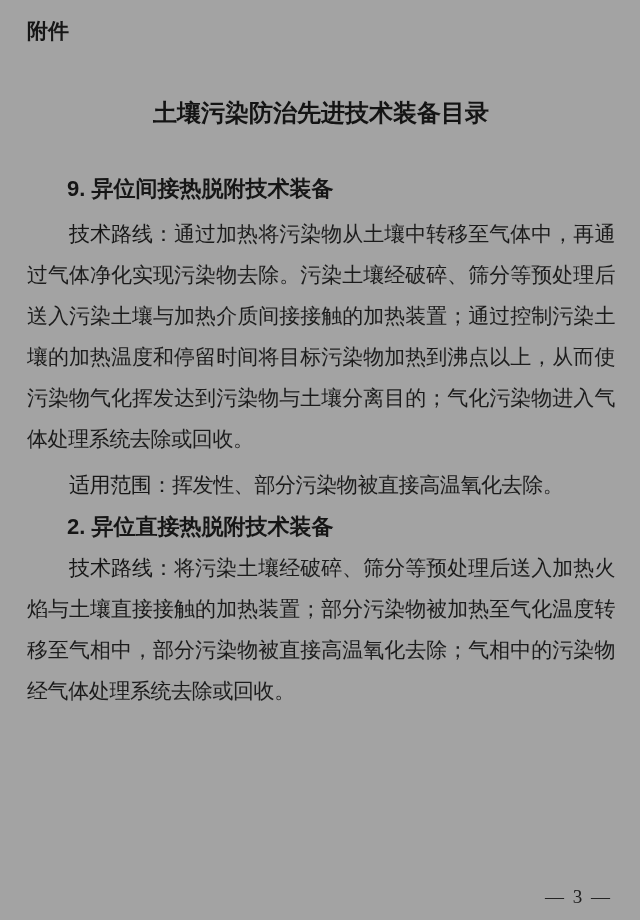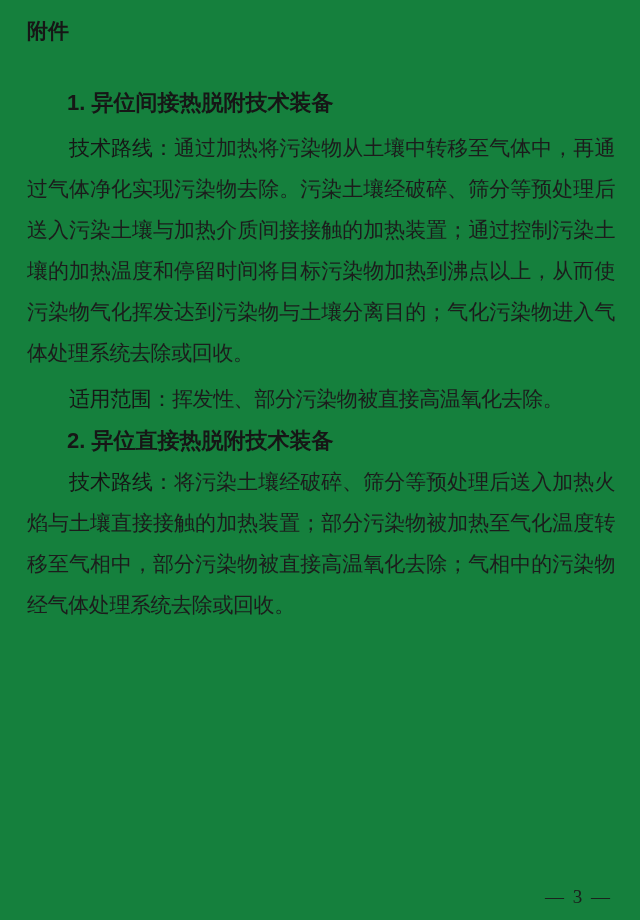--- a/index.html
+++ b/index.html
@@ -5,21 +5,21 @@
   html, body {
     margin: 0;
     padding: 0;
     background: #ffffff;
   }
   .page {
     position: relative;
     width: 640px;
     height: 920px;
     margin: 0 auto;
-    background: #15803d;
+    background: #a3a3a3;
     color: #1c1c1c;
     font-family: "Liberation Serif", "DejaVu Serif", serif;
     box-sizing: border-box;
     padding: 18px 25px 0 27px;
     overflow: hidden;
   }
   .attachment {
     font-family: "Liberation Sans", "DejaVu Sans", sans-serif;
     font-weight: 700;
     font-size: 21px;
@@ -74,23 +74,24 @@
     color: #1c1c1c;
   }
 </style>
 </head>
 <body>
 
 <div class="page">
 
   <div class="attachment">附件</div>
 
+  <h1 class="doc-title">土壤污染防治先进技术装备目录</h1>
 
   <section>
-    <h2 class="section-heading first">1. 异位间接热脱附技术装备</h2>
+    <h2 class="section-heading first">9. 异位间接热脱附技术装备</h2>
 
     <p class="para spaced"><span class="para-label">技术路线：</span><span>通过加热将污染物从土壤中转移至气体中，再通过气体净化实现污染物去除。污染土壤经破碎、筛分等预处理后送入污染土壤与加热介质间接接触的加热装置；通过控制污染土壤的加热温度和停留时间将目标污染物加热到沸点以上，从而使污染物气化挥发达到污染物与土壤分离目的；气化污染物进入气体处理系统去除或回收。</span></p>
 
 
     <p class="para spaced"><span class="para-label">适用范围：</span><span>挥发性、部分污染物被直接高温氧化去除。</span></p>
   </section>
 
   <section>
     <h2 class="section-heading">2. 异位直接热脱附技术装备</h2>
 

